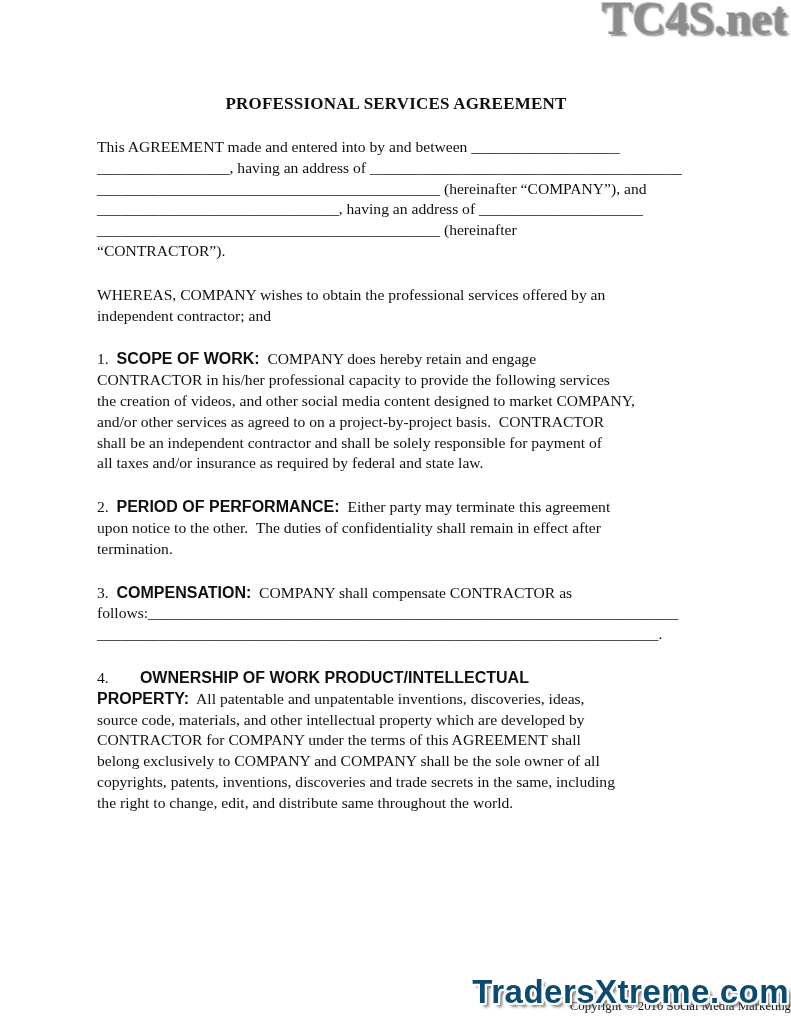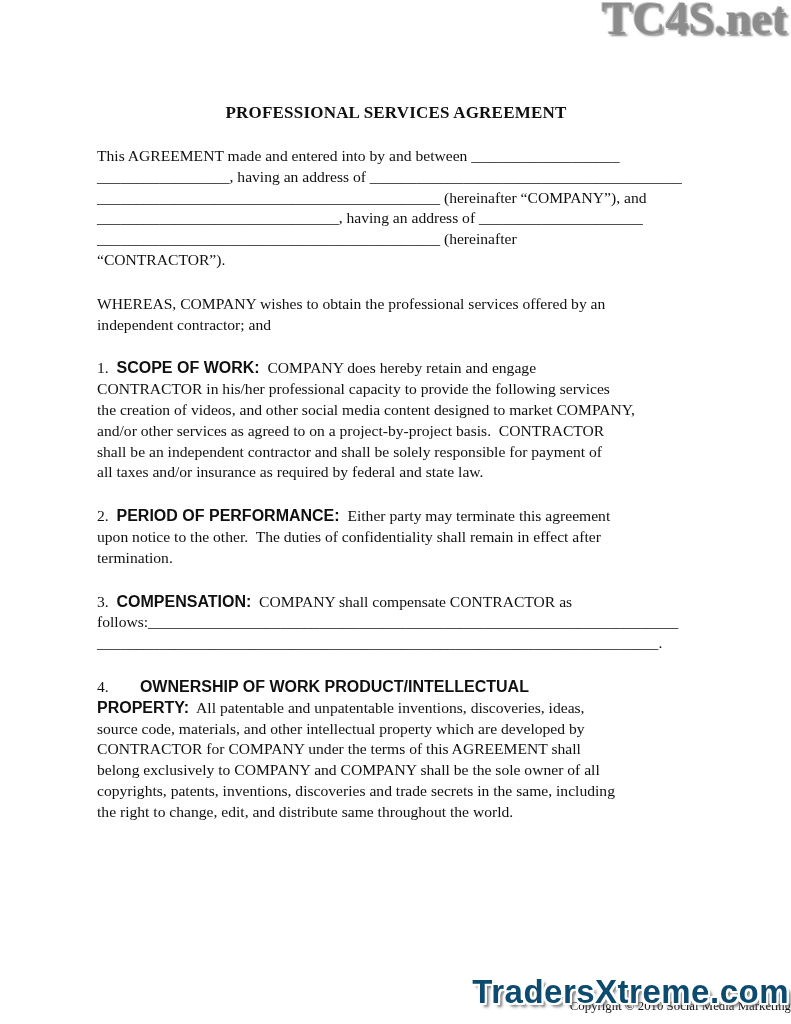--- a/index.html
+++ b/index.html
@@ -14,21 +14,21 @@
     overflow: hidden;
     border-radius: 15px;
   }
   .content {
     position: absolute;
     left: 93px;
     top: 0;
     width: 606px;
   }
   .title {
-    margin: 9px;
+    margin: 0;
     padding-top: 94px;
     font-size: 17px;
     font-weight: bold;
     text-align: center;
     letter-spacing: 0.2px;
     white-space: pre-wrap;
   }
   .para {
     margin: 23px 0 0 4px;
     font-size: 15.6px;

